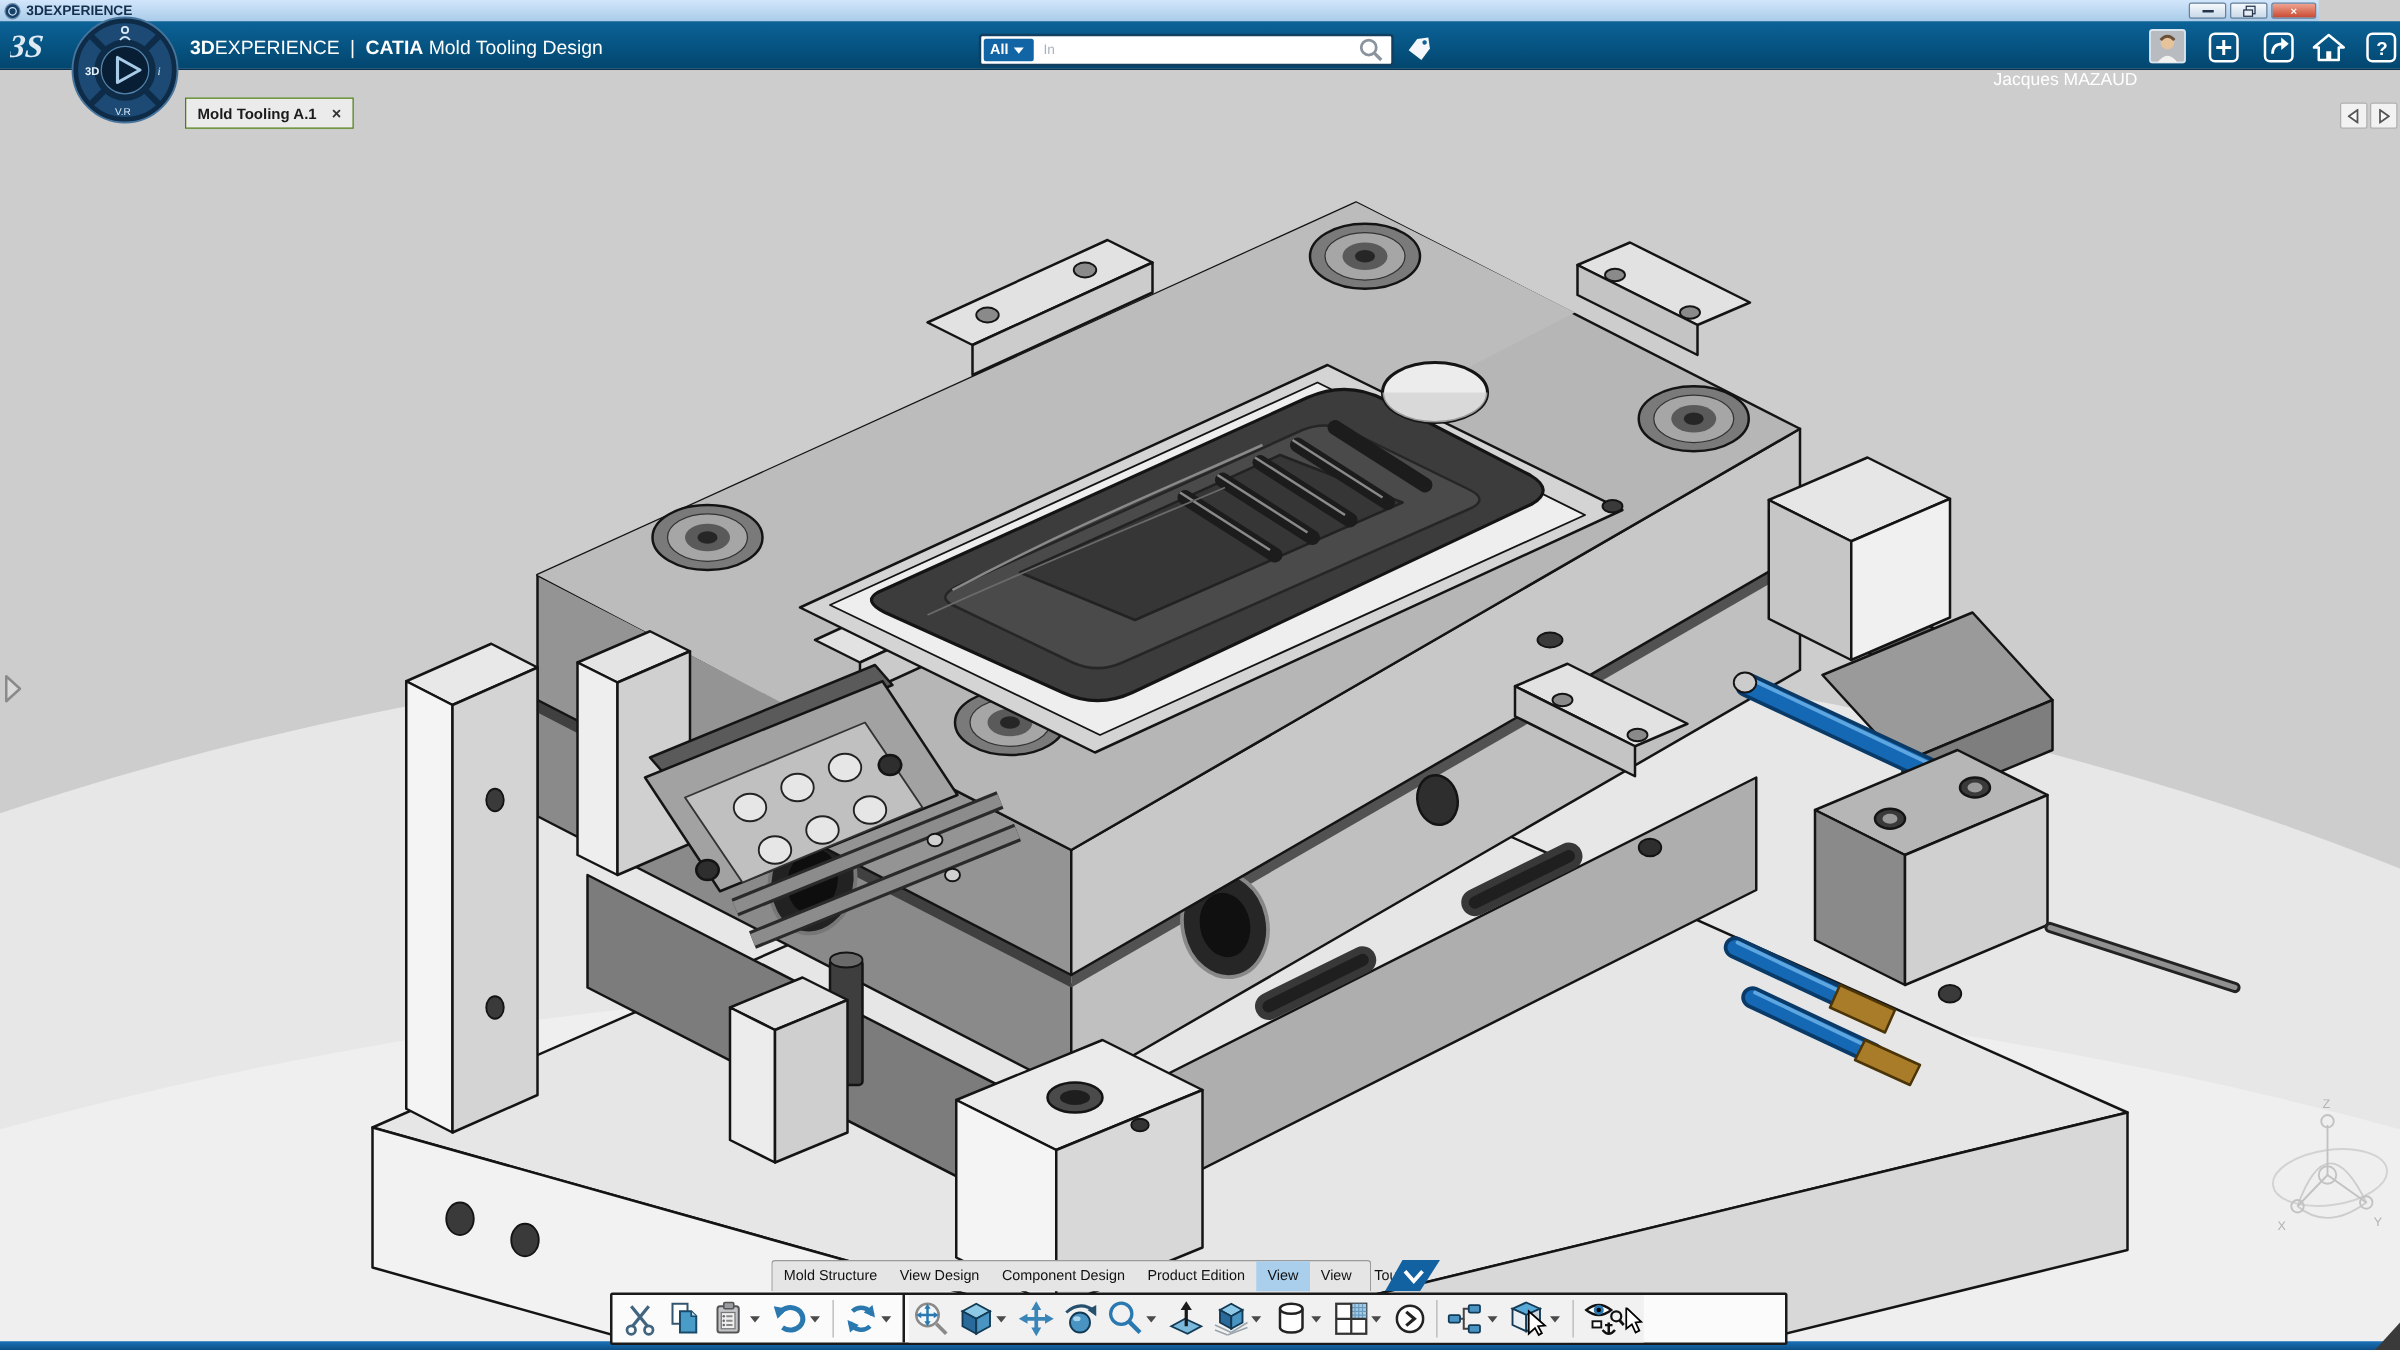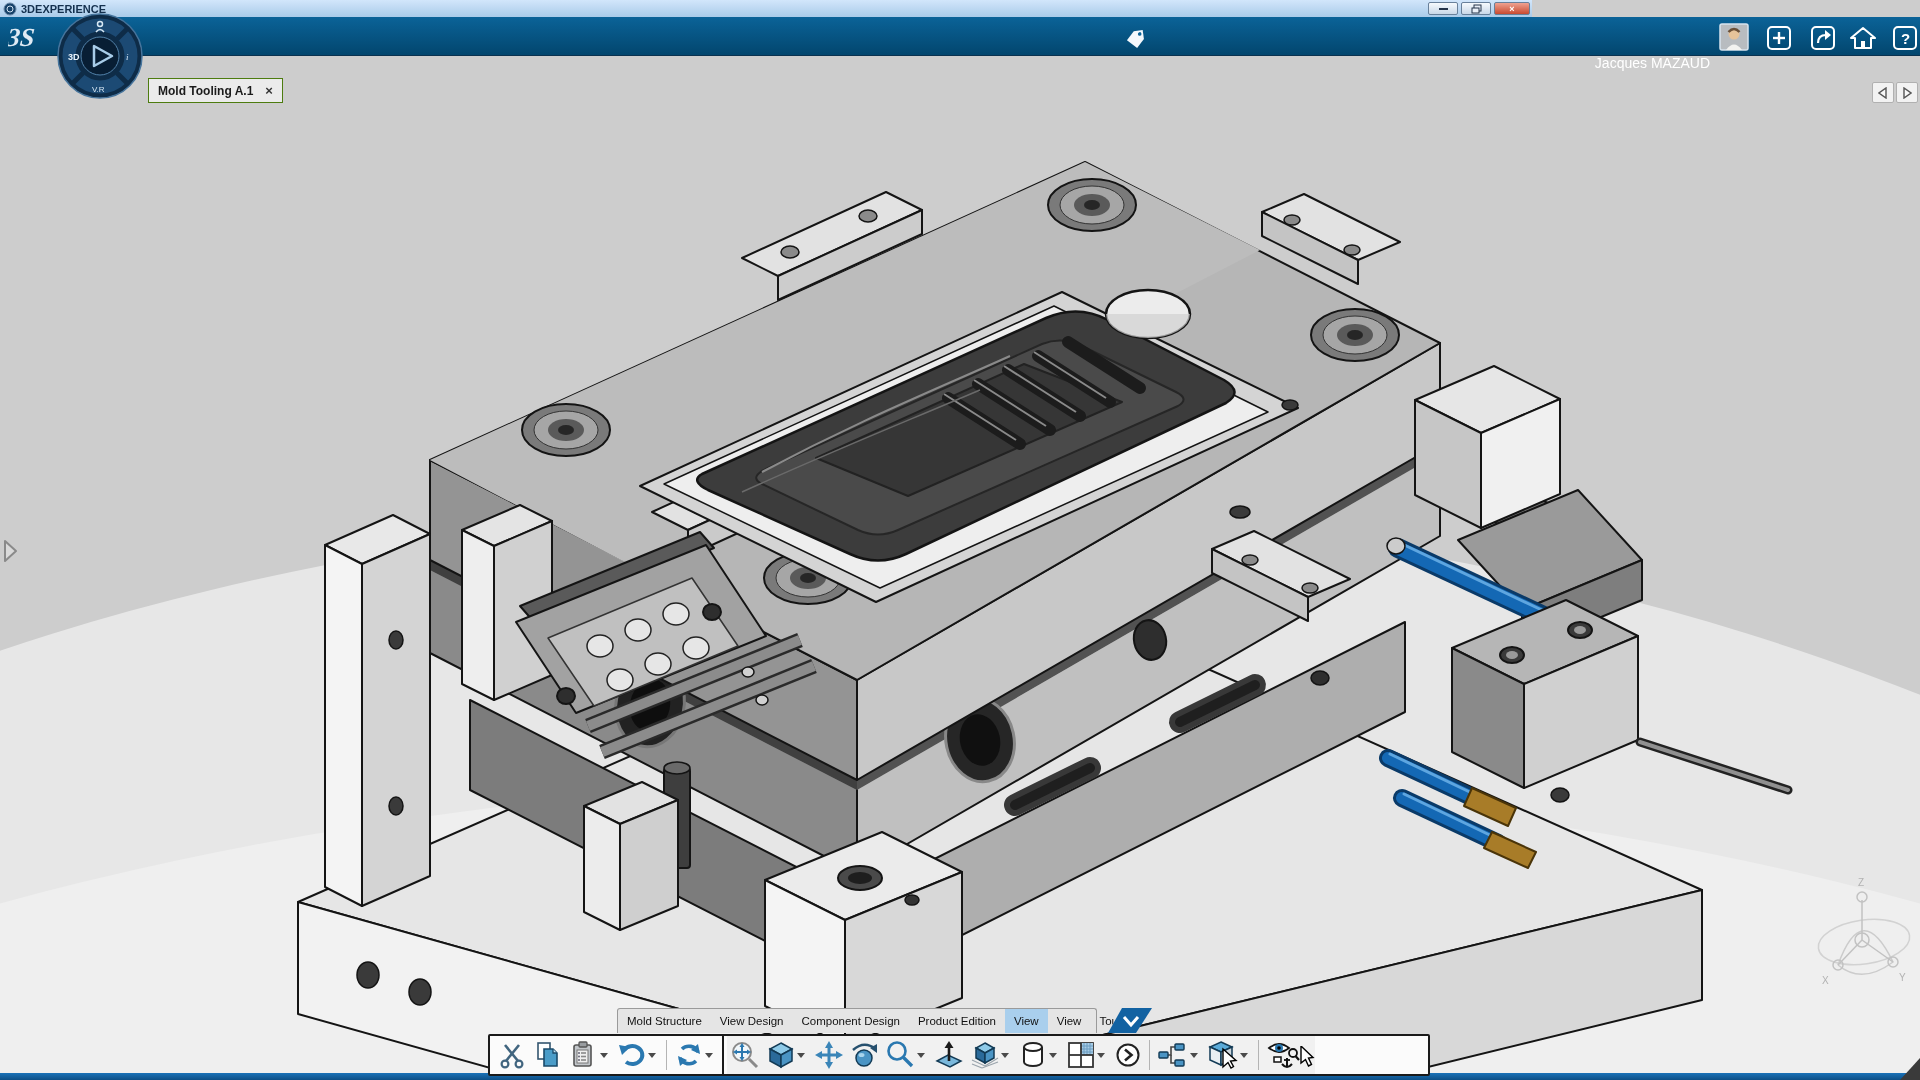--- a/index.html
+++ b/index.html
@@ -1,20 +1,20 @@
 <!DOCTYPE html>
 <html><head>
 <meta charset="utf-8">
 <style>
   html,body{margin:0;padding:0;background:#888;}
   #app{position:relative;width:1920px;height:1080px;overflow:hidden;
        font-family:"Liberation Sans",sans-serif;background:#cdcdcd;}
   .abs{position:absolute;}
   
-  #winbar{left:0;top:0;width:1532px;height:17px;
+  #winbar{left:0;top:0;width:1855px;height:17px;
     background:linear-gradient(#d2e6fb,#a9cbe9);display:flex;align-items:center;}
   #wintitle{font-size:11px;font-weight:bold;color:#14304e;margin-left:4px;}
   .winbtn{height:13px;border:1px solid #68809a;border-radius:2px;margin-left:3px;
     background:linear-gradient(#f6fafd,#c9d8e8);display:flex;align-items:center;justify-content:center;
     font-size:9px;color:#24344a;box-sizing:border-box;}
   #btn-close{background:linear-gradient(#efa291,#c84a30);color:#fff;font-weight:bold;}
   
   #header{left:0;top:17px;width:1920px;height:38px;
     background:linear-gradient(#0b6398,#02466e);border-bottom:1px solid #0a3250;}
   #apptitle{left:152px;top:24px;height:30px;line-height:30px;color:#fff;font-size:15.5px;white-space:nowrap;}
@@ -299,21 +299,38 @@
     <polygon points="38,34 38,54 56,44" fill="none" stroke="#a8cce8" stroke-width="2.5" stroke-linejoin="round"></polygon>
     <text x="12" y="48" font-size="9" font-weight="bold" fill="#e8f2fa" font-family="Liberation Sans,sans-serif">3D</text>
     <text x="36" y="80" font-size="8" fill="#d8e8f4" font-family="Liberation Sans,sans-serif">V.R</text>
     <g stroke="#d8e8f4" fill="none" stroke-width="1.5">
       <circle cx="44" cy="12" r="2.5"></circle>
         <path d="M40,20 Q44,15 48,20"></path>
     </g>
     <text x="70" y="48" font-size="9" font-style="italic" fill="#d8e8f4" font-family="Liberation Serif,serif">i</text>
   </svg>
 
-
+  <div id="apptitle" class="abs">
+    <b>3D</b><span>EXPERIENCE</span>
+    <span style="padding:0 4px">|</span>
+    <b>CATIA</b>
+    <span> </span><span>Mold Tooling Design</span>
+  </div>
+
+  <div id="searchbar" class="abs">
+    <div id="scope">
+      <span>All</span>
+      <span class="dd"></span>
+    </div>
+    <span id="placeholder">In</span>
+    <svg width="20" height="20" style="margin-right:6px">
+      <circle cx="8" cy="8" r="6" fill="none" stroke="#8a949e" stroke-width="2.2"></circle>
+      <line x1="12.5" y1="12.5" x2="18" y2="18" stroke="#8a949e" stroke-width="2.6"></line>
+    </svg>
+  </div>
   <svg class="abs" style="left:1124px;top:28px" width="24" height="24">
     <g transform="rotate(-8 12 12)">
       <path d="M3,11 L11,3 L20,3 L20,12 L12,20 Z" fill="#f4f8fc"></path>
       <circle cx="16.5" cy="6.5" r="1.8" fill="#0b6398"></circle>
     </g>
   </svg>
 
   <div id="username" class="abs">Jacques MAZAUD</div>
   <svg class="abs hicon" style="left:1719px;top:23px;width:30px;height:28px">
     <rect x="1" y="1" width="28" height="26" rx="2" fill="#b8bcc0" stroke="#d8e4ee" stroke-width="1.5"></rect>

